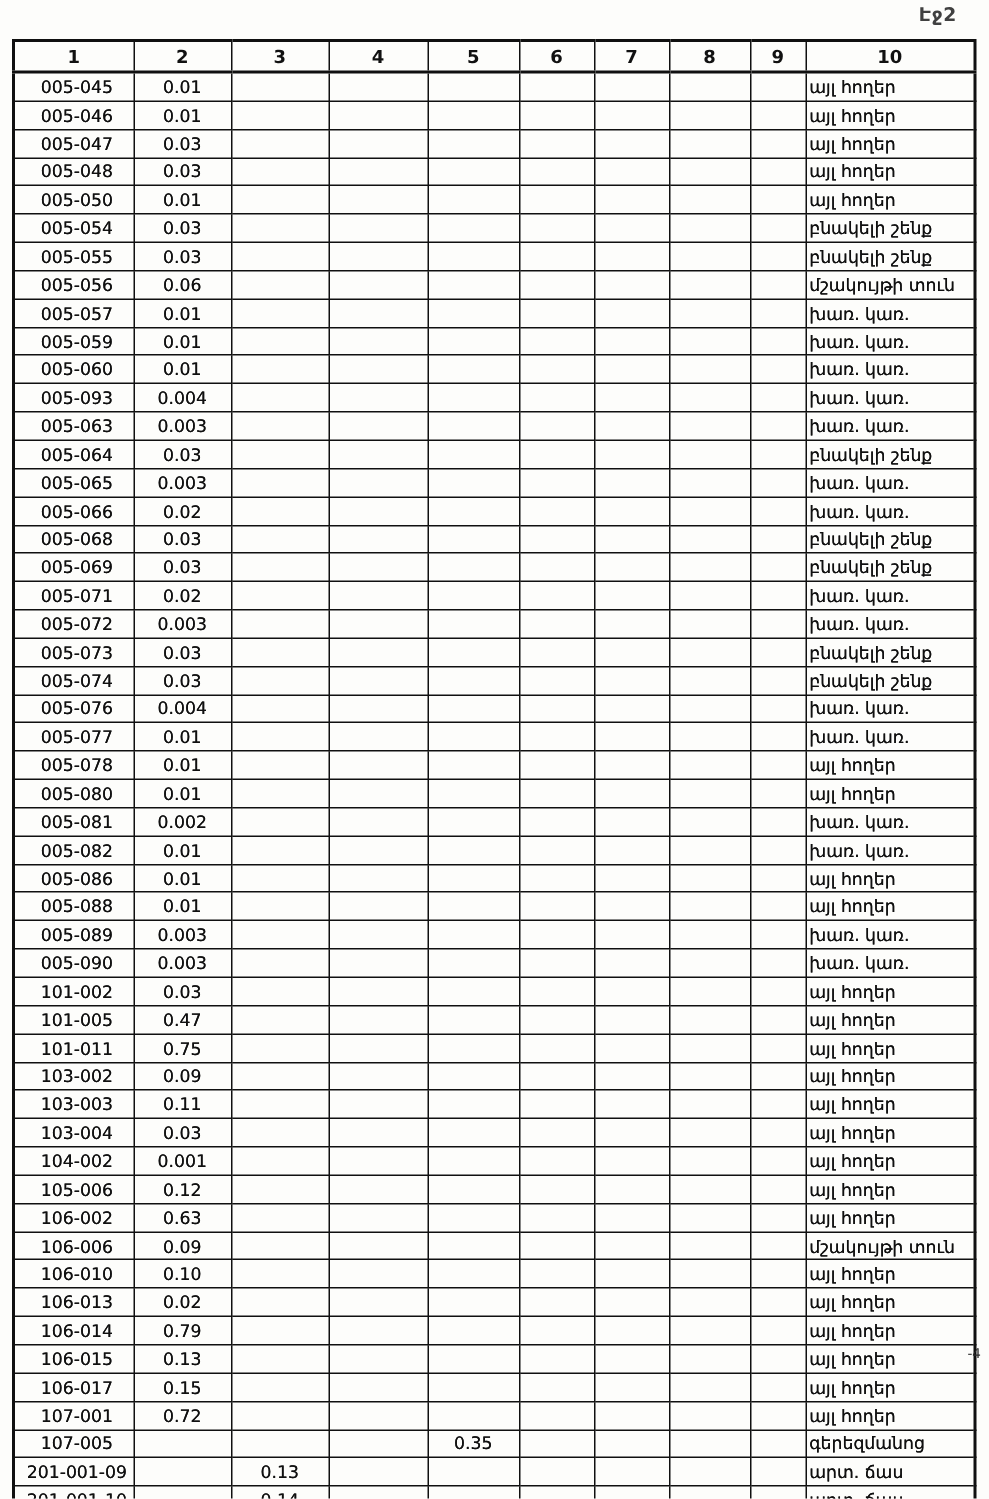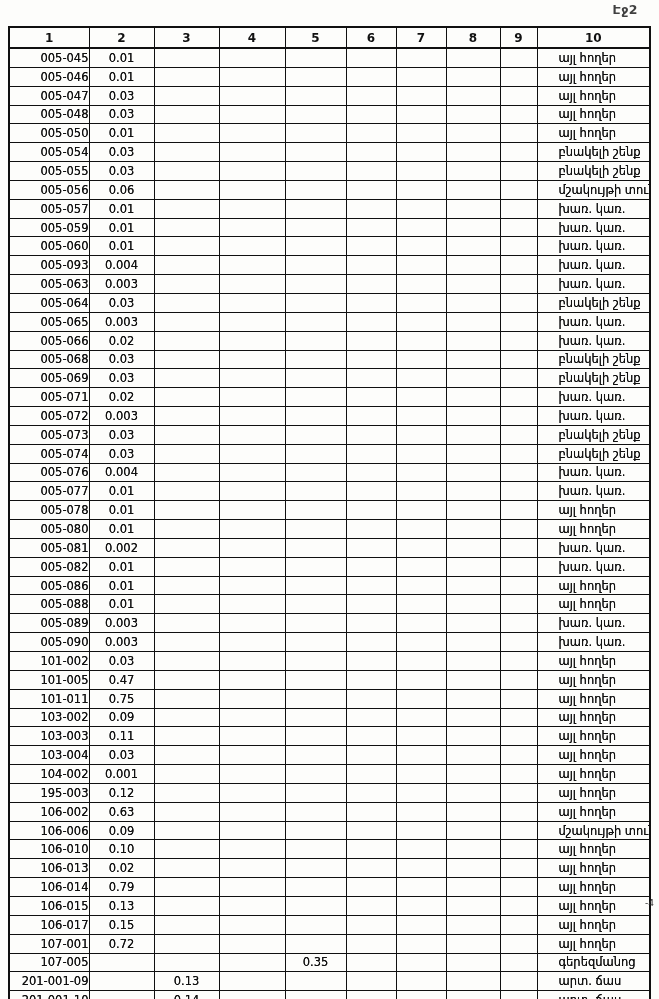--- a/index.html
+++ b/index.html
@@ -61,29 +61,29 @@
     border-left: 1.2px solid #101010;
     border-right: 1.2px solid #101010;
     border-top: 1.9px solid #101010;
     border-bottom: 1.9px solid #101010;
     white-space: nowrap;
     overflow: hidden;
     color: #101010;
     text-shadow: 0 0 0.4px #222;
   }
   .doc-table td.c-code {
-    text-align: right;
+    text-align: center;
     padding-left: 4px;
   }
   .doc-table td.c-num {
     text-align: center;
   }
   .doc-table td.c-use {
     text-align: left;
-    padding-left: 21px;
+    padding-left: 2px;
     font-size: 11.5px;
   }
 </style>
 </head>
 <body>
 
 <div class="page-label">Էջ2</div>
 
 <table class="doc-table">
   <colgroup>
@@ -575,21 +575,21 @@
         <td class="c-num"></td>
         <td class="c-num"></td>
         <td class="c-num"></td>
         <td class="c-num"></td>
         <td class="c-num"></td>
         <td class="c-num"></td>
         <td class="c-num"></td>
         <td class="c-use">այլ հողեր</td>
       </tr>
       <tr>
-        <td class="c-code">195-003</td>
+        <td class="c-code">105-006</td>
         <td class="c-num">0.12</td>
         <td class="c-num"></td>
         <td class="c-num"></td>
         <td class="c-num"></td>
         <td class="c-num"></td>
         <td class="c-num"></td>
         <td class="c-num"></td>
         <td class="c-num"></td>
         <td class="c-use">այլ հողեր</td>
       </tr>

